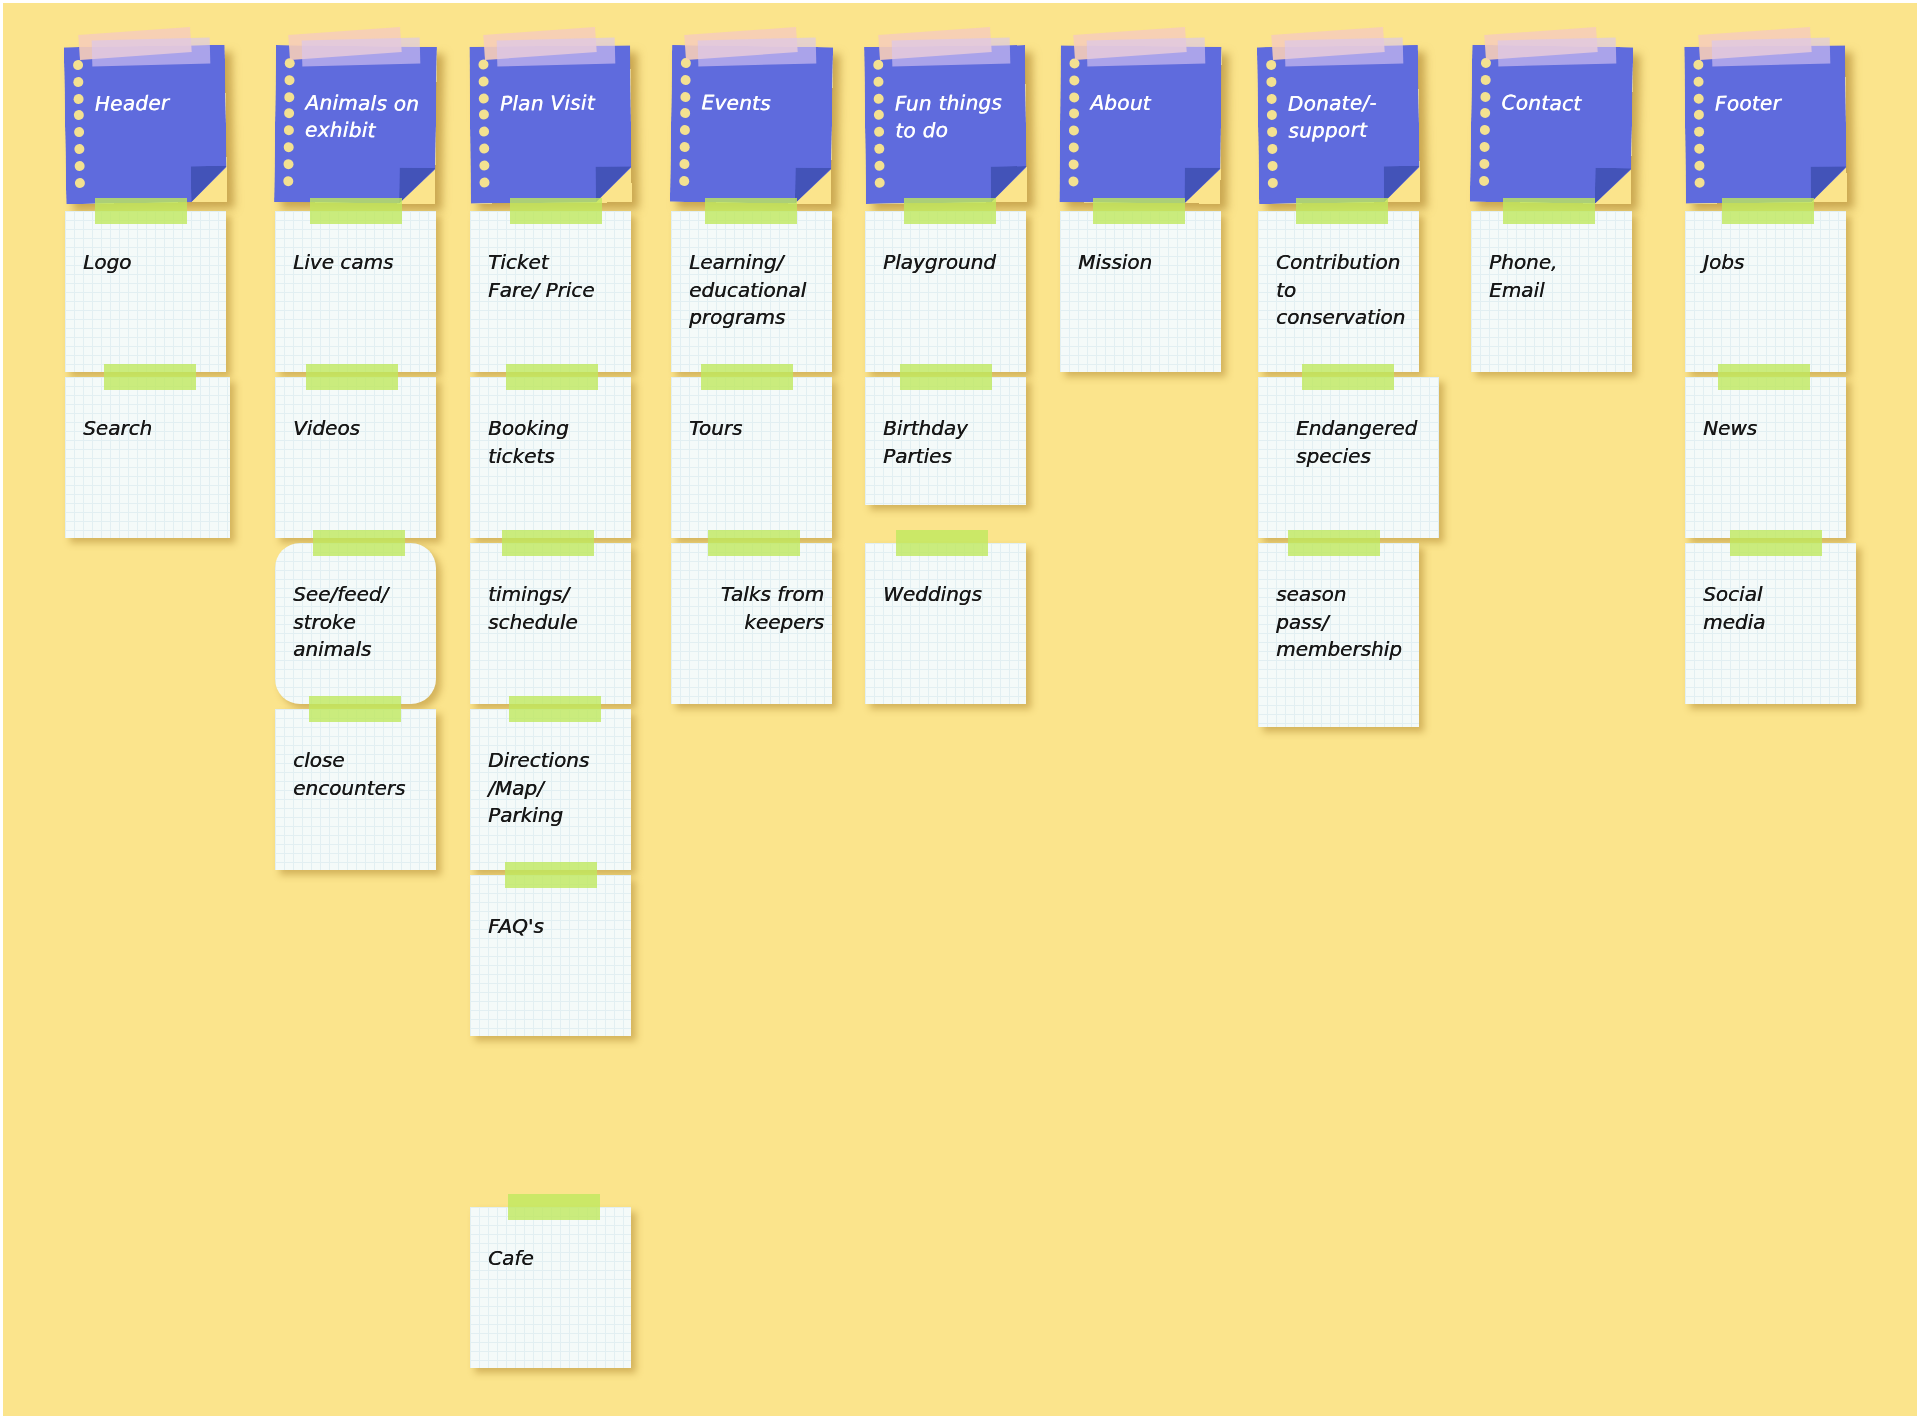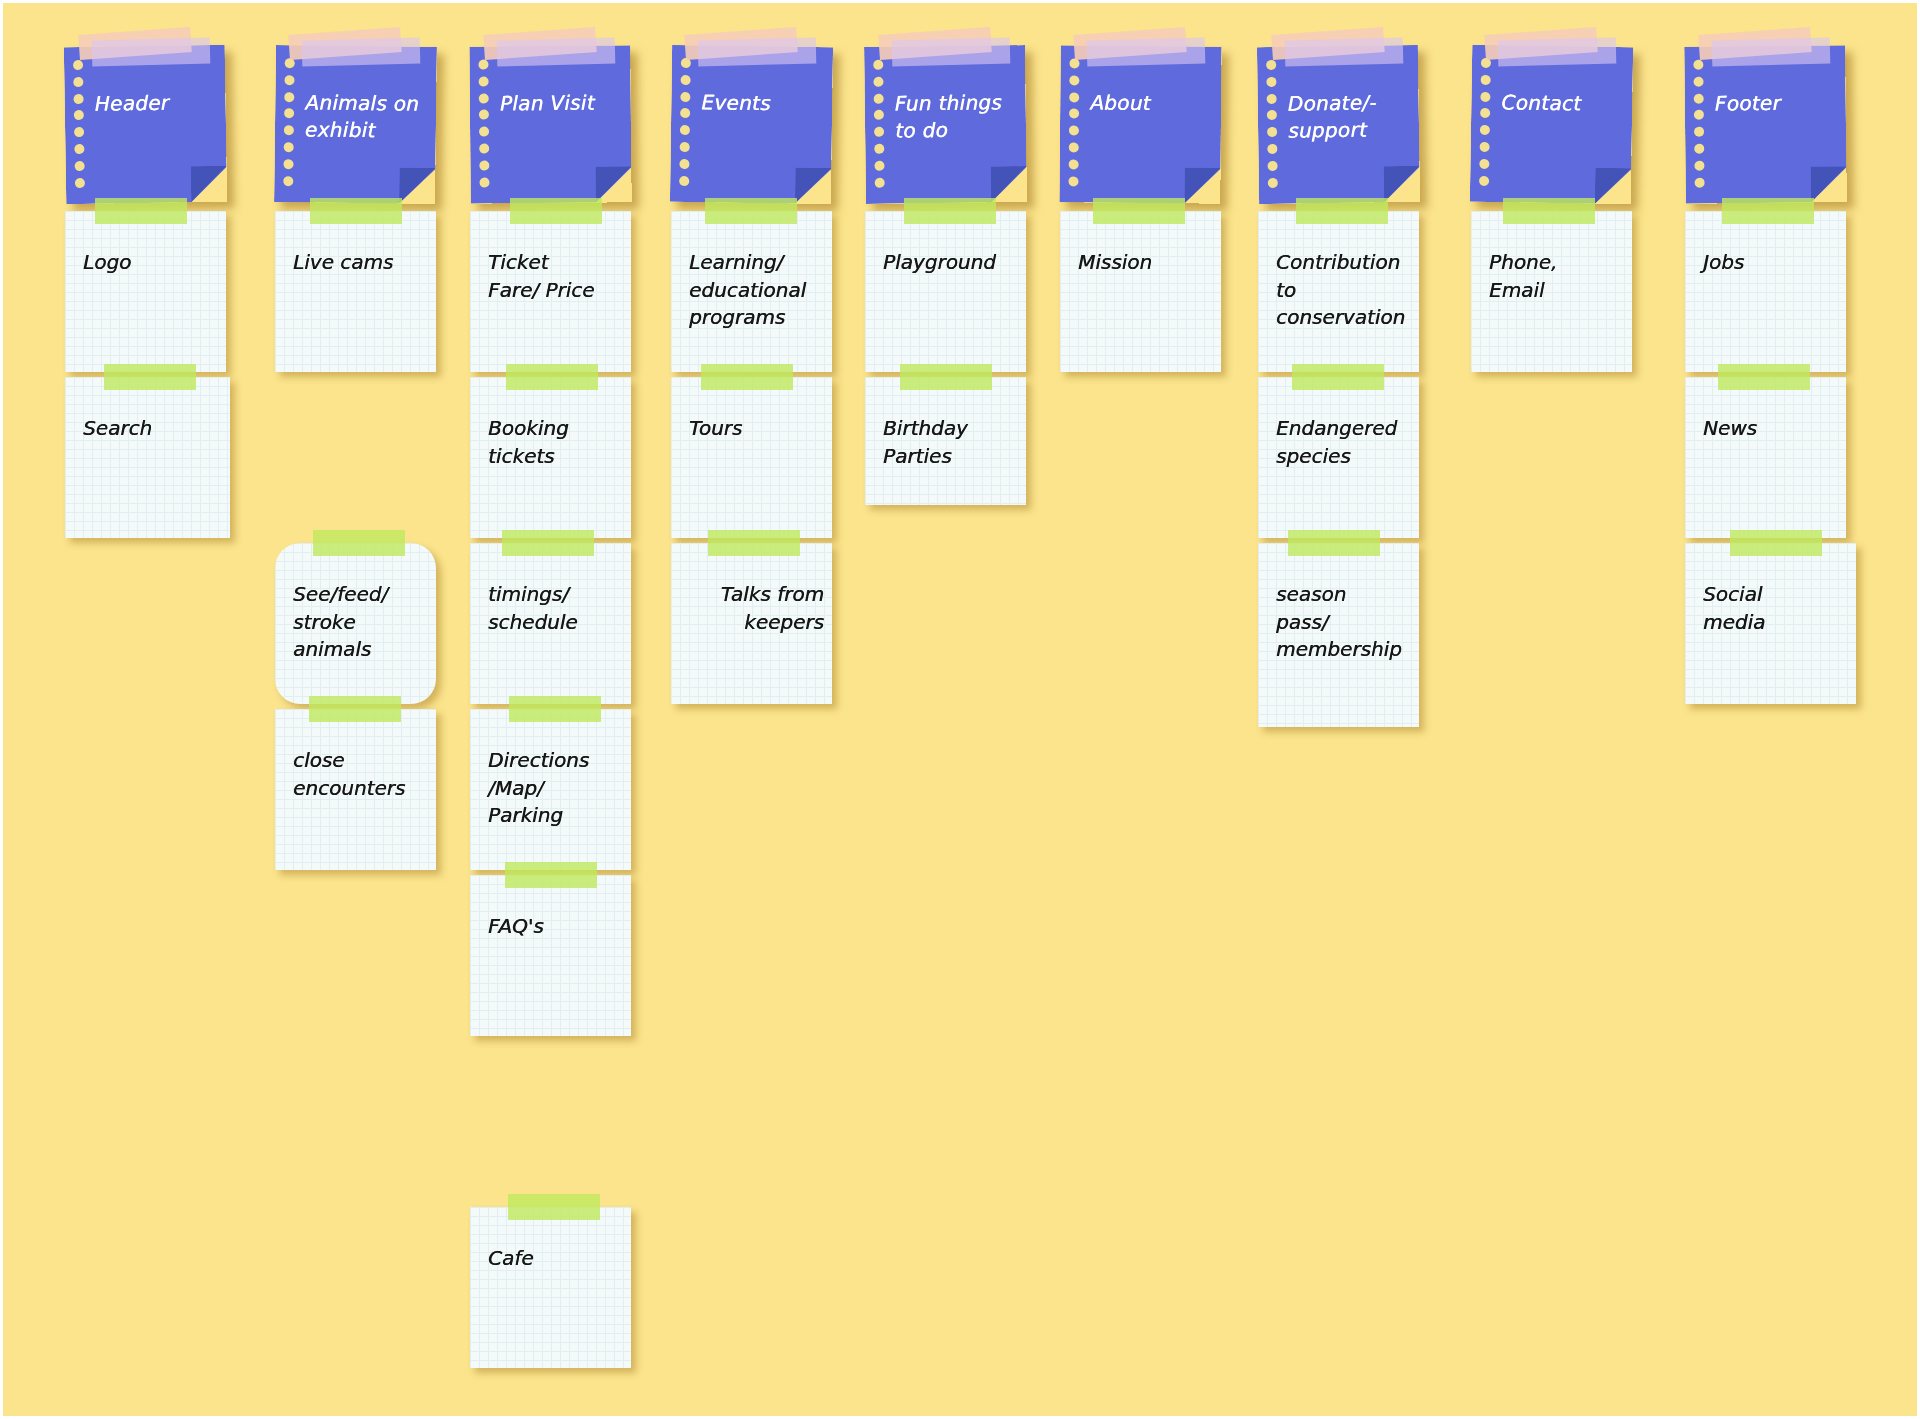--- a/index.html
+++ b/index.html
@@ -127,20 +127,24 @@
         <span class="title">Animals on
 exhibit</span>
         <div class="fold"></div>
       </div>
       <div class="tape tape-peach" style="top: 28px;"></div>
       <div class="tape tape-lavender" style="top: 36px;"></div>
       <div class="paper-note" style="left: 0px; top: 208px; width: 161px; height: 161px;">
         <div class="tape-green" style="margin-left: -46px;"></div>
         <span class="note-text">Live cams</span>
       </div>
+      <div class="paper-note" style="left: 0px; top: 374px; width: 161px; height: 161px;">
+        <div class="tape-green" style="margin-left: -50px;"></div>
+        <span class="note-text">Videos</span>
+      </div>
       <div class="paper-note" style="left: 0px; top: 540px; width: 161px; height: 161px; border-radius: 25px;">
         <div class="tape-green" style="margin-left: -43px;"></div>
         <span class="note-text">See/feed/
 stroke
 animals</span>
       </div>
       <div class="paper-note" style="left: 0px; top: 706px; width: 161px; height: 161px;">
         <div class="tape-green" style="margin-left: -47px;"></div>
         <span class="note-text">close
 encounters</span>
@@ -249,20 +253,24 @@
       <div class="tape tape-lavender" style="top: 36px;"></div>
       <div class="paper-note" style="left: 0px; top: 208px; width: 161px; height: 161px;">
         <div class="tape-green" style="margin-left: -42px;"></div>
         <span class="note-text">Playground</span>
       </div>
       <div class="paper-note" style="left: 0px; top: 374px; width: 161px; height: 128px;">
         <div class="tape-green" style="margin-left: -46px;"></div>
         <span class="note-text">Birthday
 Parties</span>
       </div>
+      <div class="paper-note" style="left: 0px; top: 540px; width: 161px; height: 161px;">
+        <div class="tape-green" style="margin-left: -50px;"></div>
+        <span class="note-text">Weddings</span>
+      </div>
     </div>
     <div class="column" style="left: 1057px; width: 161px;">
       <div class="header-shadow" style="left: 0px; top: 43px; width: 161px; height: 157px; transform: rotate(0.5deg);"></div>
       <div class="header-note" style="left: 0px; top: 43px; width: 161px; height: 157px; transform: rotate(0.5deg);">
         <div class="dots">
           <div class="dot"></div>
           <div class="dot"></div>
           <div class="dot"></div>
           <div class="dot"></div>
           <div class="dot"></div>
@@ -298,21 +306,21 @@
         <div class="fold"></div>
       </div>
       <div class="tape tape-peach" style="top: 28px;"></div>
       <div class="tape tape-lavender" style="top: 36px;"></div>
       <div class="paper-note" style="left: 0px; top: 208px; width: 161px; height: 161px;">
         <div class="tape-green" style="margin-left: -43px;"></div>
         <span class="note-text">Contribution
 to
 conservation</span>
       </div>
-      <div class="paper-note" style="left: 0px; top: 374px; width: 161px; height: 161px;">
+      <div class="paper-note" style="left: 0px; top: 374px; width: 161px; height: 161px; padding-left: 20px;">
         <div class="tape-green" style="margin-left: -47px;"></div>
         <span class="note-text">Endangered
 species</span>
       </div>
       <div class="paper-note" style="left: 0px; top: 540px; width: 161px; height: 184px;">
         <div class="tape-green" style="margin-left: -51px;"></div>
         <span class="note-text">season
 pass/
 membership</span>
       </div>

